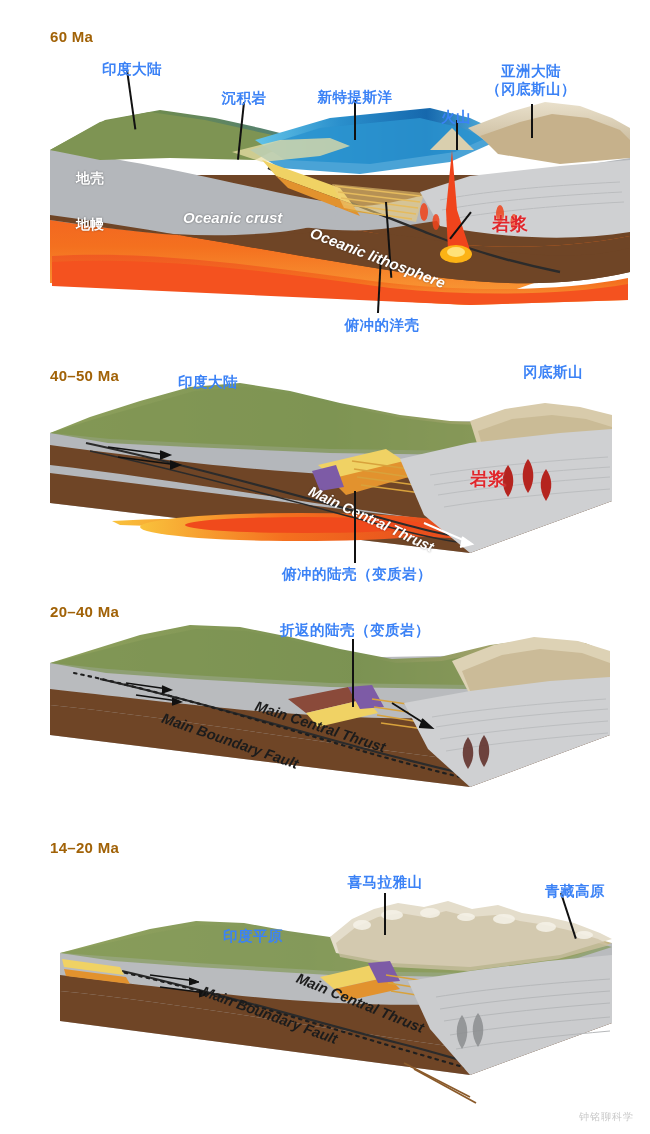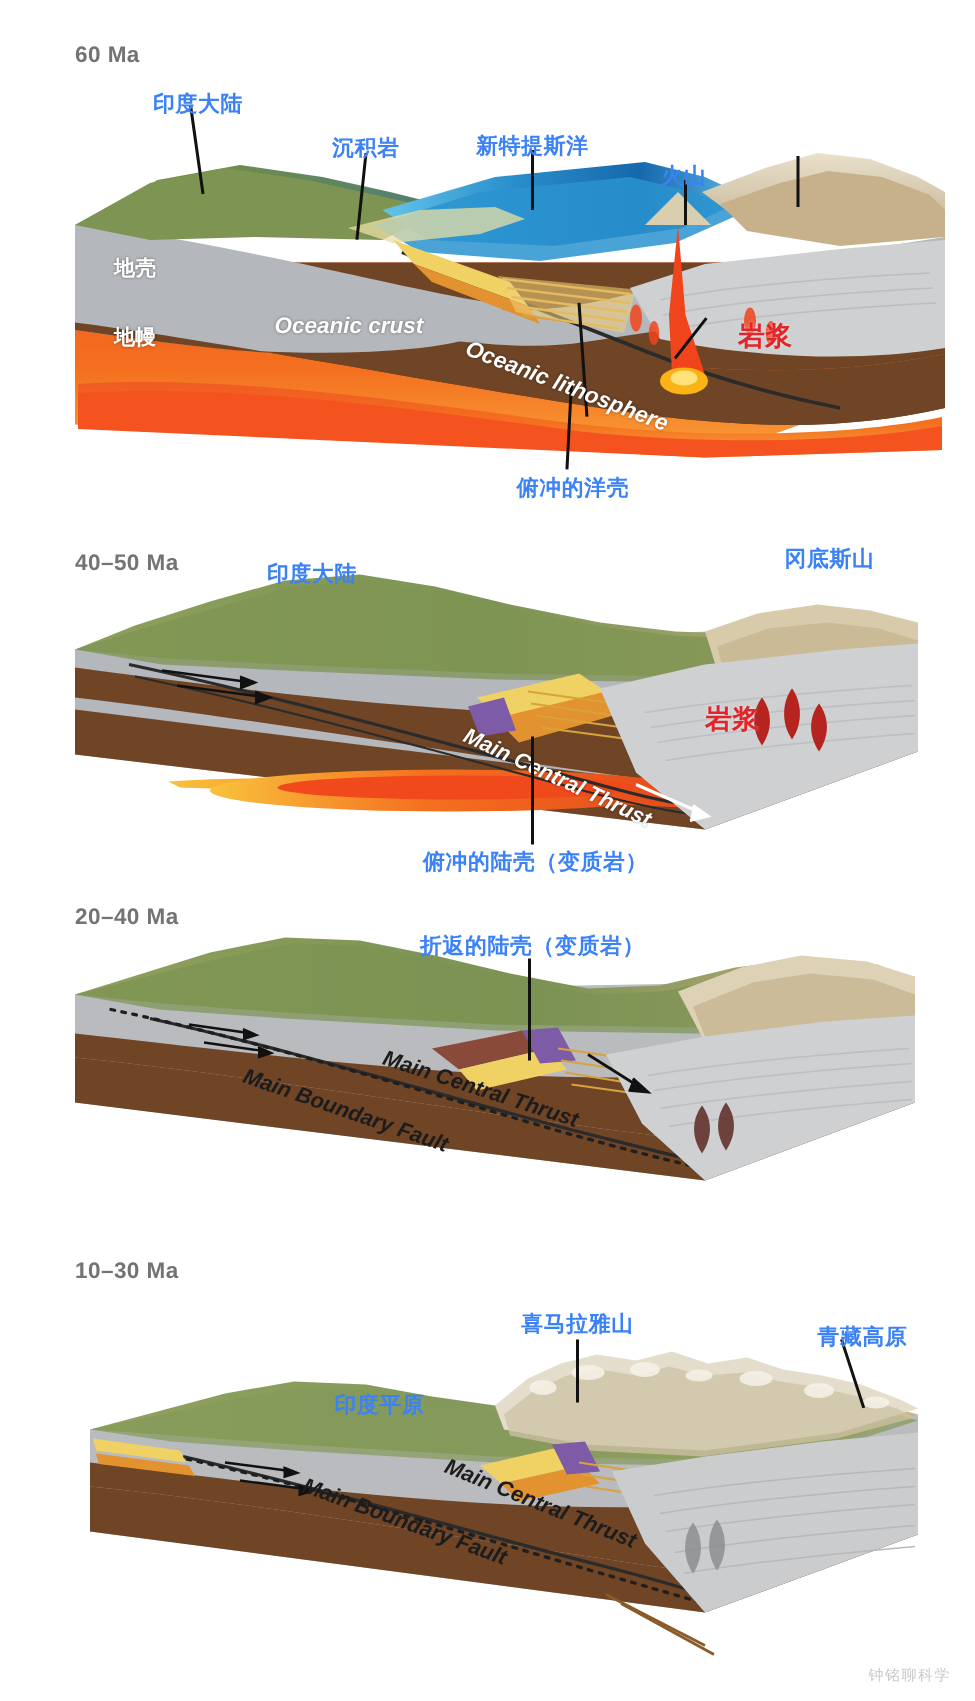--- a/index.html
+++ b/index.html
@@ -3,21 +3,21 @@
 <meta charset="utf-8">
 <style>
   html,body{margin:0;padding:0;background:#ffffff;}
   body{
     width:650px;height:1134px;position:relative;overflow:hidden;
     font-family:"Liberation Sans","DejaVu Sans",sans-serif;
     color:#111;
   }
   .panel{position:absolute;left:0;width:650px;}
   .stage-label{
-    position:absolute;font-size:15px;font-weight:700;letter-spacing:.3px;color:#737373;
+    position:absolute;font-size:15px;font-weight:700;letter-spacing:.3px;color:#a16207;
     white-space:nowrap;
   }
   .cn-label{
     position:absolute;font-size:14.5px;font-weight:700;color:#3b82f6;white-space:nowrap;
     letter-spacing:.5px;
   }
   .cn-label.center{transform:translateX(-50%);}
   .cn-label.two-line{line-height:1.25;text-align:center;}
   .white-label{
     position:absolute;color:#ffffff;font-weight:700;white-space:nowrap;
@@ -139,20 +139,24 @@
   <div class="leader" style="left:456px;top:120px;height:30px;"></div>
   <div class="leader" style="left:531px;top:104px;height:34px;"></div>
   <div class="leader" style="left:380px;top:255px;height:58px;transform:rotate(3deg);"></div>
   <div class="leader" style="left:385px;top:202px;height:76px;transform:rotate(-4deg);"></div>
   <div class="leader" style="left:470px;top:212px;height:34px;transform:rotate(38deg);"></div>
 
   <div class="cn-label center" style="left:132px;top:60px;">印度大陆</div>
   <div class="cn-label center" style="left:244px;top:89px;">沉积岩</div>
   <div class="cn-label center" style="left:355px;top:88px;">新特提斯洋</div>
   <div class="cn-label center" style="left:456px;top:108px;">火山</div>
+  <div class="cn-label center two-line" style="left:531px;top:62px;">
+    <div>亚洲大陆</div>
+    <div>（冈底斯山）</div>
+  </div>
 
   <div class="white-label" style="left:76px;top:170px;font-size:14px;">地壳</div>
   <div class="white-label" style="left:76px;top:216px;font-size:14px;">地幔</div>
   <div class="white-label" style="left:183px;top:209px;font-size:15px;font-style:italic;">Oceanic crust</div>
   <div class="white-label" style="left:314px;top:224px;font-size:15px;font-style:italic;transform:rotate(21deg);transform-origin:left top;">Oceanic lithosphere</div>
   <div class="magma-label" style="left:492px;top:212px;">岩浆</div>
 
   <div class="cn-label center" style="left:382px;top:316px;">俯冲的洋壳</div>
 </div>
 
@@ -307,21 +311,21 @@
 
   <div class="leader" style="left:352px;top:44px;height:68px;"></div>
   <div class="cn-label center" style="left:355px;top:26px;">折返的陆壳（变质岩）</div>
 
   <div class="fault-label" style="left:258px;top:103px;font-size:14.5px;color:#1c1c1c;transform:rotate(18deg);transform-origin:left top;">Main Central Thrust</div>
   <div class="fault-label" style="left:165px;top:115px;font-size:14.5px;color:#1c1c1c;transform:rotate(19deg);transform-origin:left top;">Main Boundary Fault</div>
 </div>
 
 <div class="panel" style="top:825px;height:309px;">
 
-  <div class="stage-label" style="left:50px;top:14px;">10–30 Ma</div>
+  <div class="stage-label" style="left:50px;top:14px;">14–20 Ma</div>
 
   <svg class="blk" width="650" height="309">
     <defs>
       <linearGradient id="land4" x1="0" y1="0" x2="1" y2="0">
         <stop offset="0%" stop-color="#90a25e"></stop>
           <stop offset="45%" stop-color="#83985a"></stop>
           <stop offset="100%" stop-color="#c6b684"></stop>
       </linearGradient>
     </defs>
 

